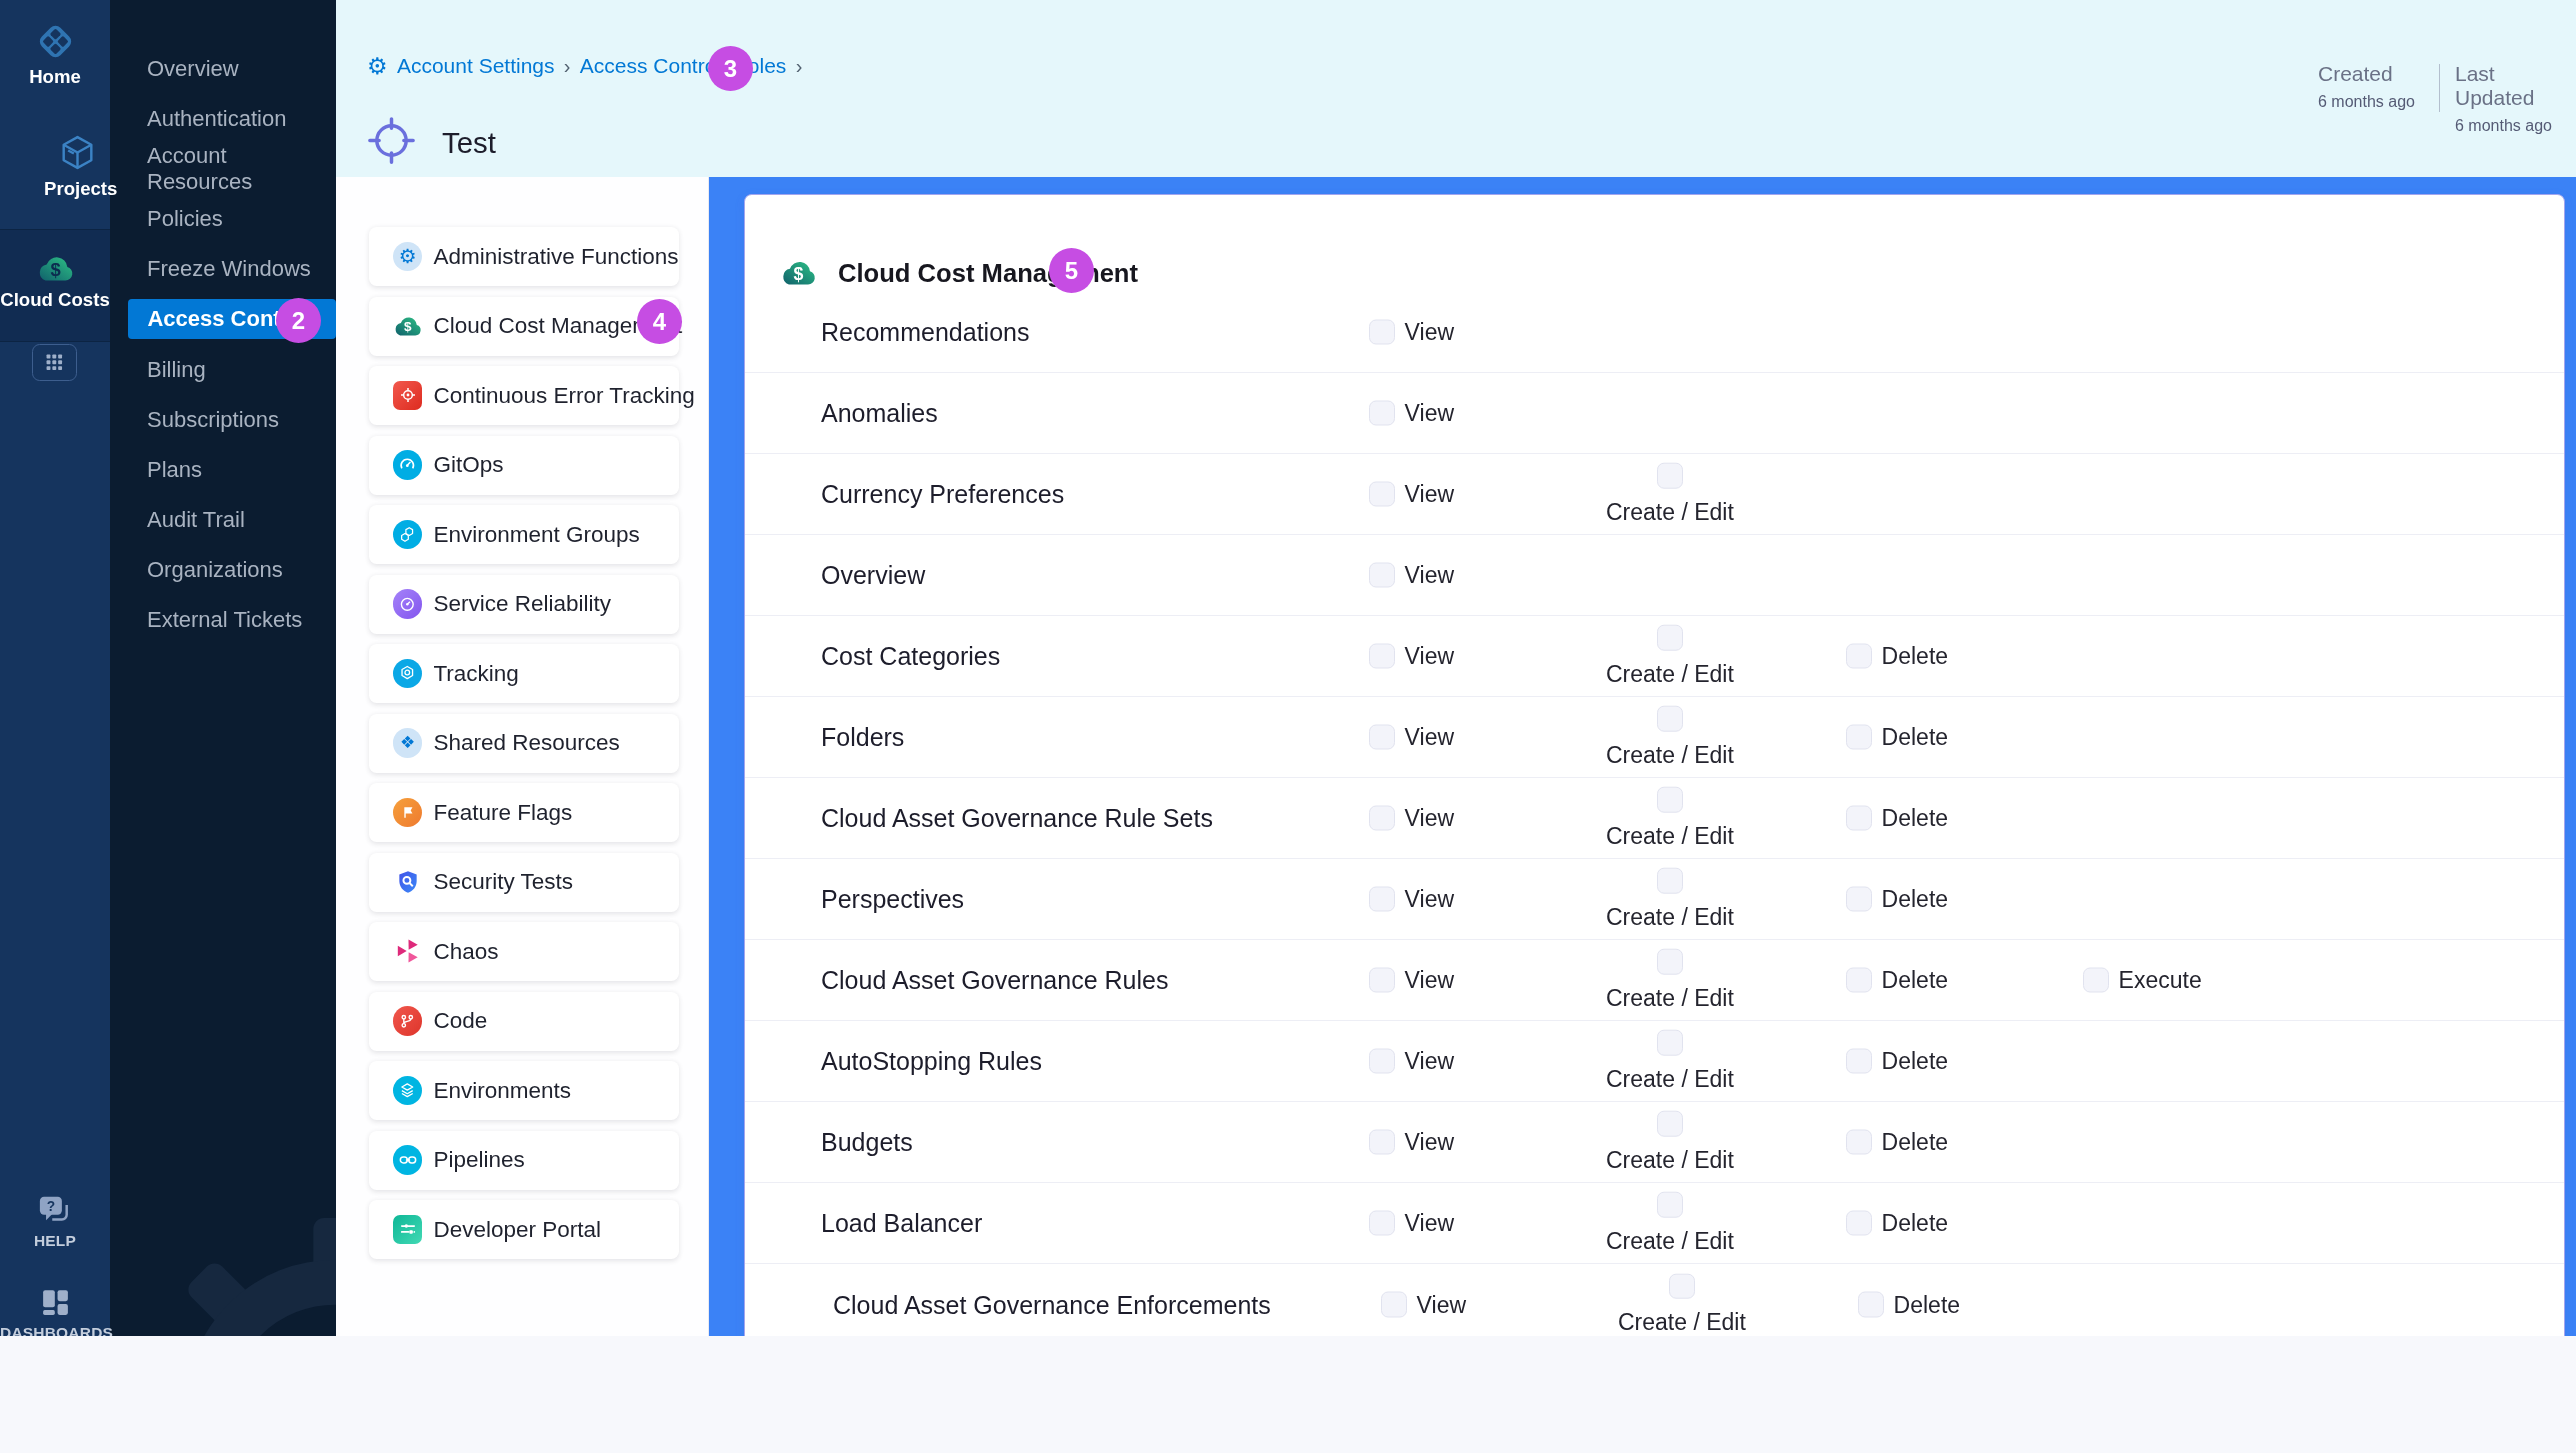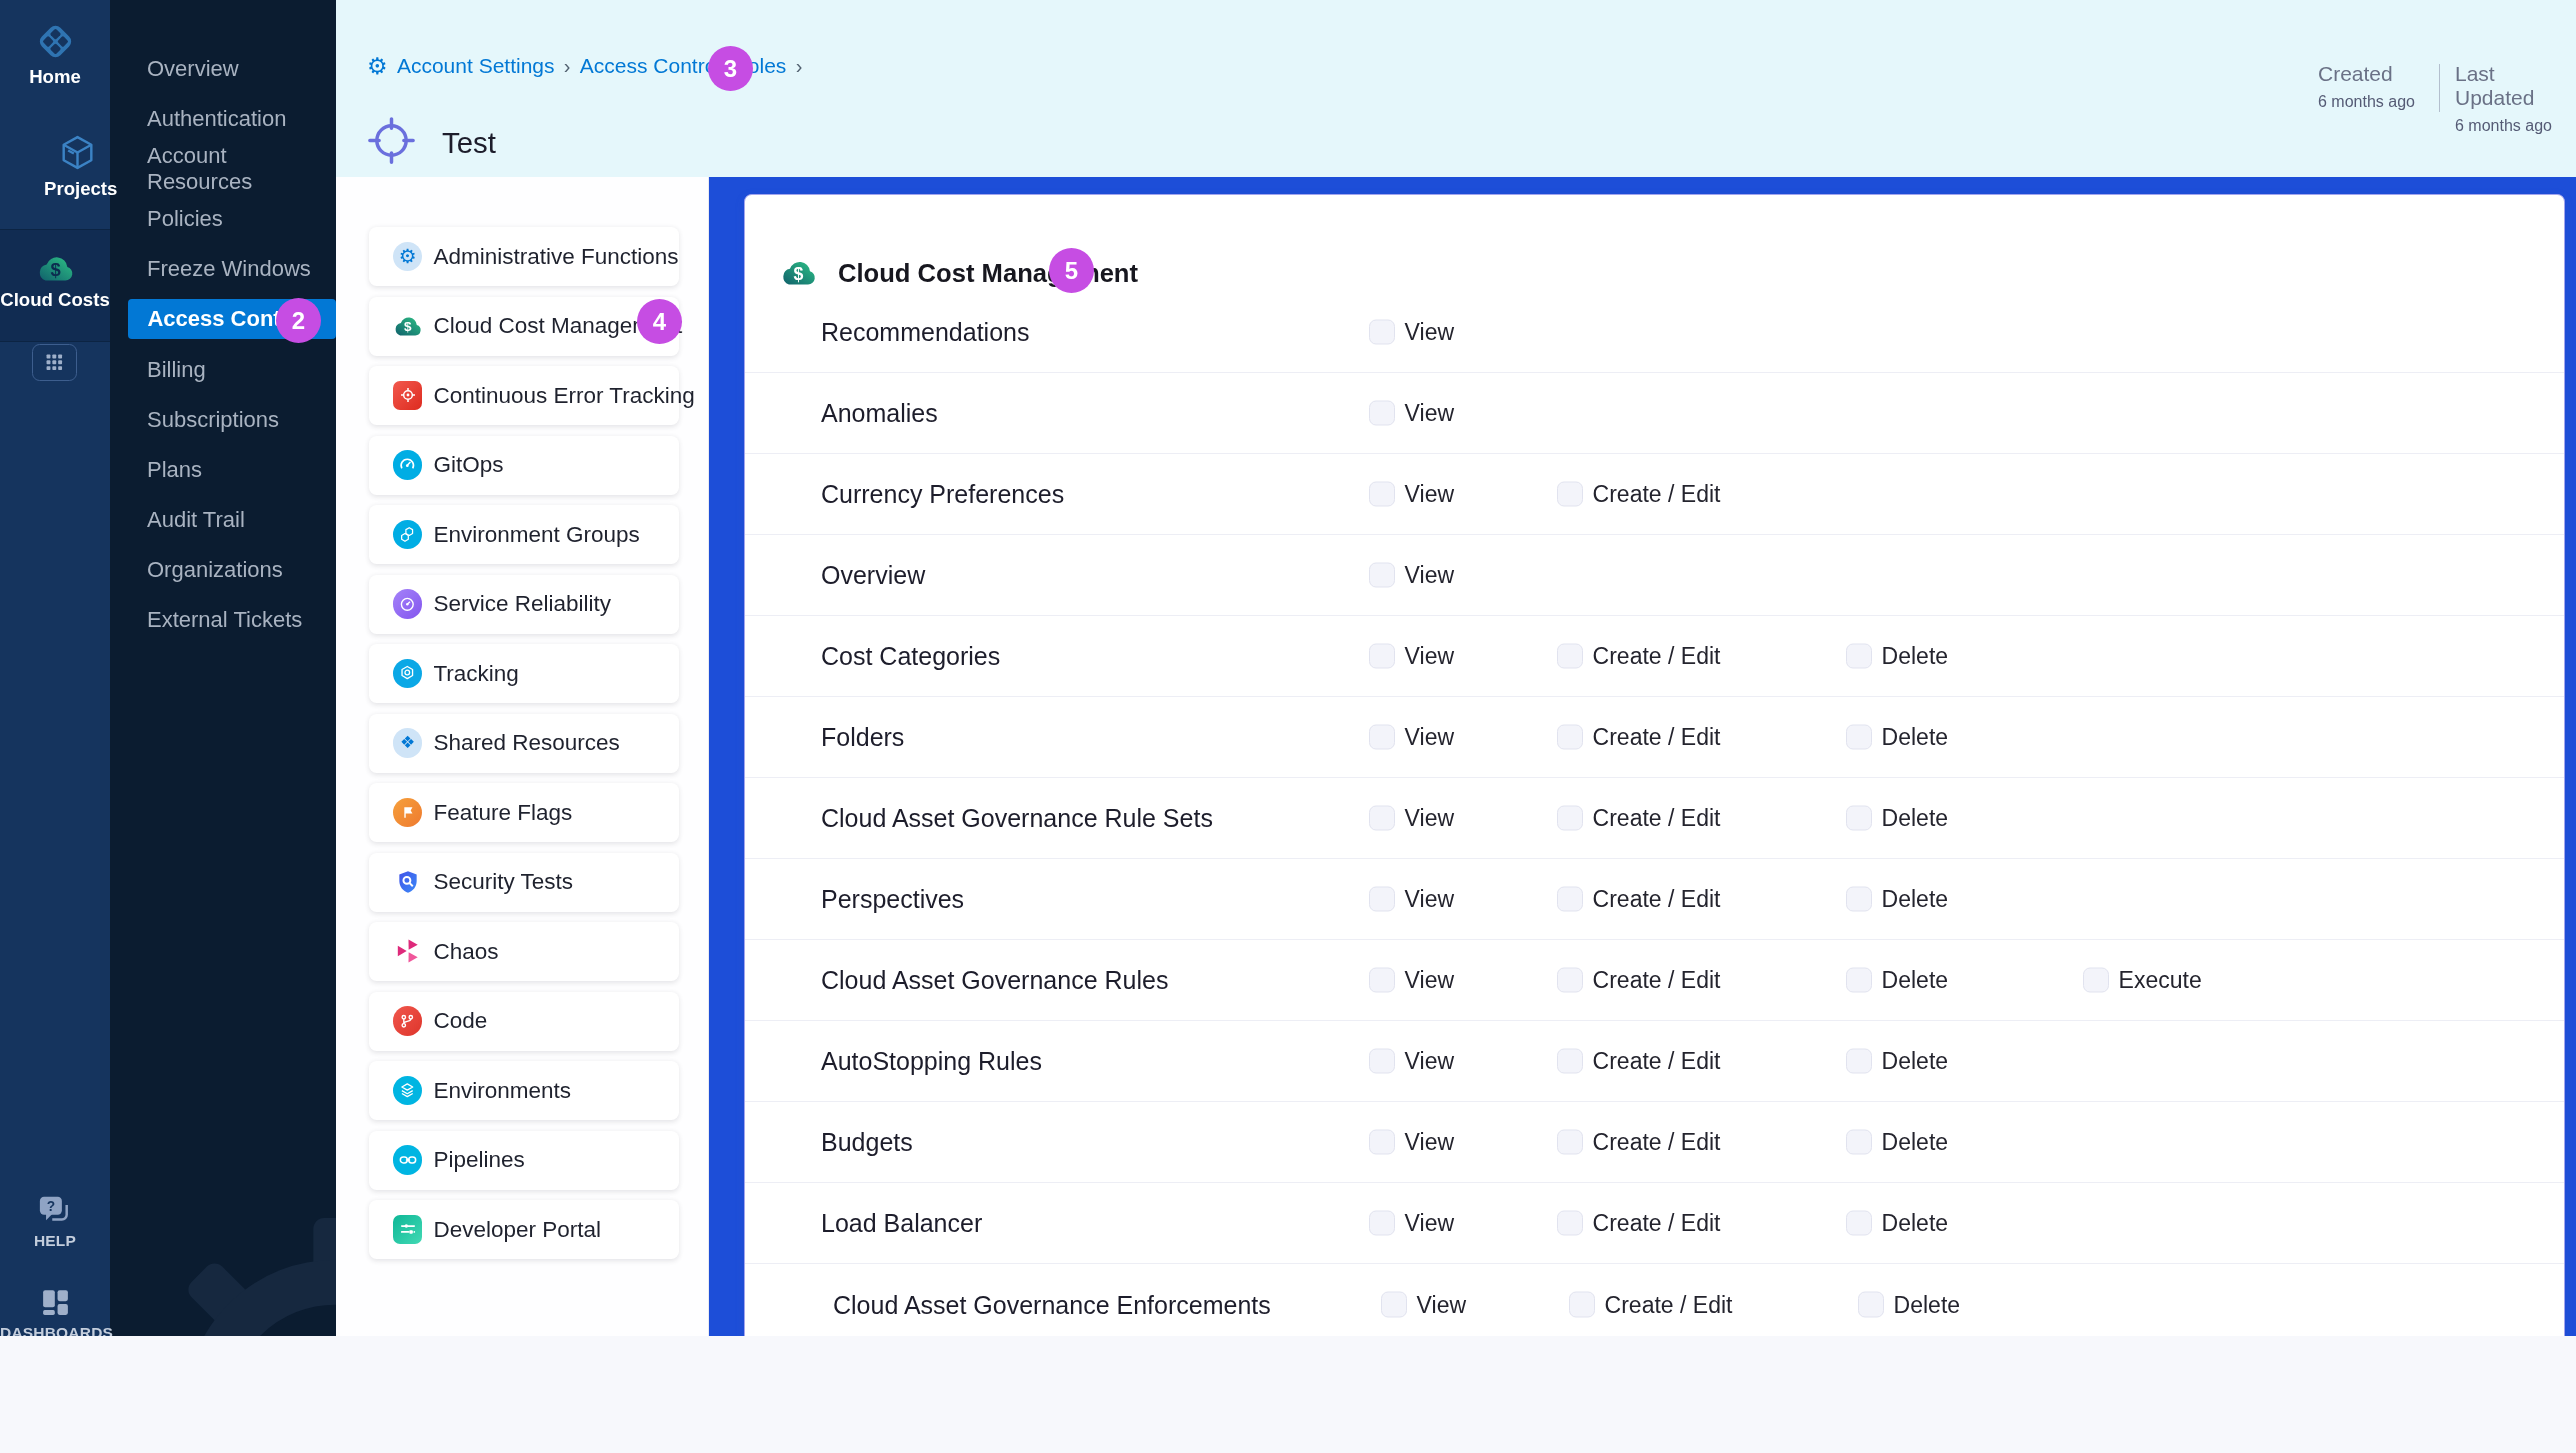--- a/index.html
+++ b/index.html
@@ -1,18 +1,18 @@
 <!DOCTYPE html>
 <html style="font-size:12.4px"><head>
 <meta charset="utf-8">
 <style>
   * { margin:0; padding:0; box-sizing:border-box; }
   html,body { width:2576px; height:1454px; }
   body { font-family:"Liberation Sans","DejaVu Sans",sans-serif; background:#F7F8FC; }
-  .app { position:relative; width:2576px; height:1336px; overflow:hidden; background:#1d4ed8; }
+  .app { position:relative; width:2576px; height:1336px; overflow:hidden; background:#3b82f6; }
 
   
   .rail { position:absolute; left:0; top:0; width:110px; height:1454px; background:#15345E; z-index:5; }
   .rail-sec-ccm { position:absolute; left:0; top:229px; width:110px; height:113px; background:#112C52; border-top:1.5px solid #0C2443; border-bottom:1.5px solid #0C2443; }
   .rail-sec-account { position:absolute; left:0; top:1368px; width:110px; height:86px; background:#0B1C30; }
   .rail-item { position:absolute; left:0; width:110px; text-align:center; color:#F2F6FB; }
   .rail-item .ric { display:flex; align-items:center; justify-content:center; }
   .rail-label { font-size:18.6px; font-weight:700; color:#FFFFFF; margin-top:6.2px; }
   .rail-label-sm { font-size:15.5px; font-weight:700; color:#C3CDDC; margin-top:5.4px; letter-spacing:0.2px; }
   .rail-label-acct { font-size:16.3px; font-weight:700; color:#EDF1F7; line-height:23px; margin-top:4.6px; }
@@ -65,21 +65,21 @@
 
   
   .perm-card { position:absolute; left:744px; top:194px; width:1821px; height:1173px; background:#FFFFFF; border:1.5px solid #A2A5EE; border-radius:7.7px; box-shadow:0 3.1px 11px rgba(99,102,190,0.10); z-index:2; }
   .perm-head-icon { position:absolute; left:35px; top:59px; width:37px; height:36px; }
   .perm-title { position:absolute; left:93px; top:64px; font-size:25.6px; font-weight:700; color:#17171F; }
   .perm-rows { position:absolute; left:0; top:97px; width:100%; }
   .perm-row { position:relative; height:81px; border-bottom:0.8px solid #EDEEF5; }
   .perm-row:last-child { border-bottom:none;margin-left:12px; }
   .perm-name { position:absolute; left:76px; top:50%; transform:translateY(-50%); font-size:25px; color:#1D1D2B; }
   .perm-slot { position:absolute; top:50%; transform:translateY(-50%); display:flex; align-items:center; gap:10px; }
-  .perm-slot.col0 { left:624px; } .perm-slot.col1 { left:812px; }
+  .perm-slot.col0 { left:624px; } .perm-slot.col1 { left:861px;flex-direction:column; }
   .perm-slot.col2 { left:1101px; } .perm-slot.col3 { left:1338px; }
   .checkbox { width:25.6px; height:25.6px; border-radius:7px; background:#F3F4FA; border:1.5px solid #E1E3EF; cursor:pointer; flex:none; }
   .perm-label { font-size:23px; color:#24242E; }
 
   
   .next-card { position:absolute; left:744px; top:1388px; width:1821px; height:108px; background:#FFFFFF; border-radius:7.7px; box-shadow:0 1.5px 6.2px rgba(40,41,61,0.10); z-index:2; }
   .next-icon { position:absolute; left:40px; top:39px; width:33px; height:33px; display:flex; align-items:center; justify-content:center; }
   .next-title { position:absolute; left:94px; top:41px; font-size:23px; font-weight:700; color:#16161E; }
 
   

